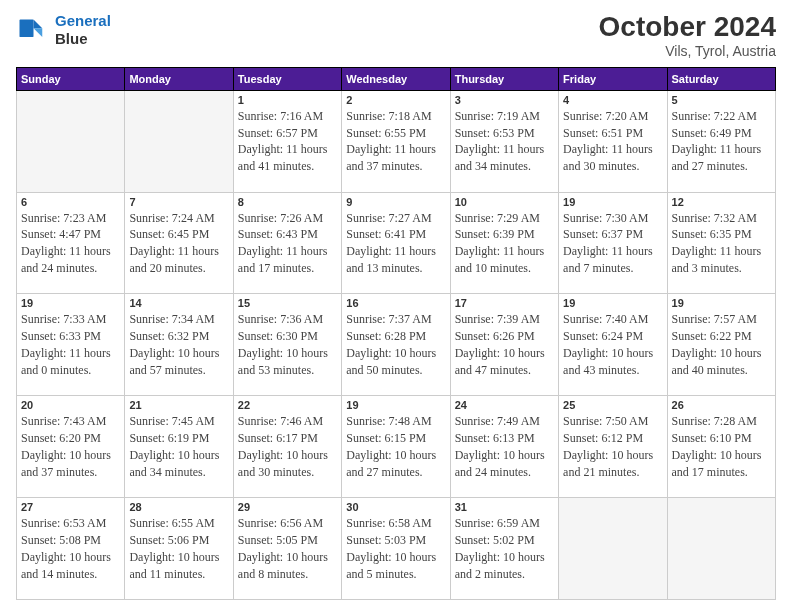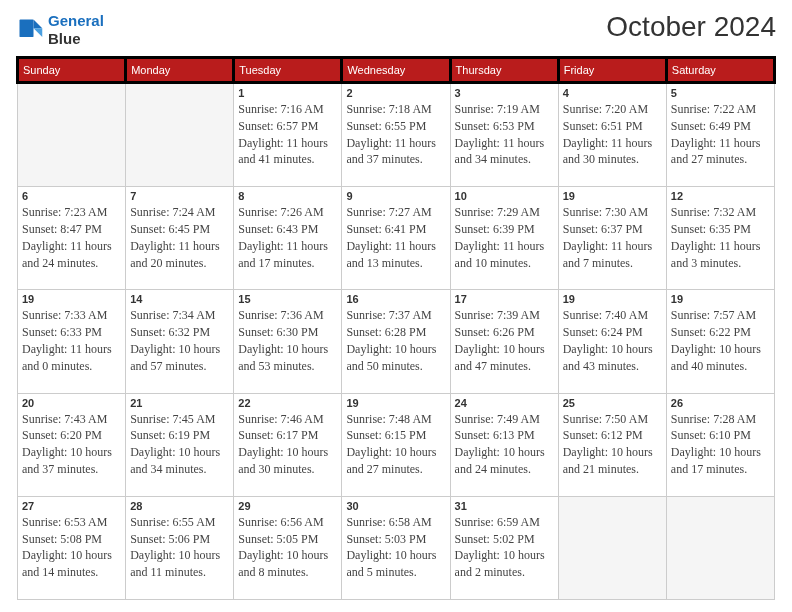--- a/index.html
+++ b/index.html
@@ -19,62 +19,62 @@
     }
     .header {
       display: flex;
       justify-content: space-between;
       align-items: flex-start;
       margin-bottom: 8px;
     }
     .logo {
       display: flex;
       align-items: center;
-      gap: 4px;
+      gap: 11px;
     }
     .logo-text {
       font-size: 15px;
       font-weight: bold;
       color: #333;
       line-height: 1.2;
     }
     .logo-text span { color: #1a6fbe; }
     .logo-icon {
       width: 28px;
       height: 28px;
     }
     .title-block {
       text-align: right;
     }
     .main-title {
       font-size: 28px;
-      font-weight: normal;
+      font-weight: bold;
       color: #333;
       line-height: 1.1;
       text-align: right;
     }
     .sub-title {
       font-size: 14px;
       color: #555;
     }
     .calendar {
       flex: 1;
       border: 1px solid #ccc;
       border-collapse: collapse;
       width: 100%;
       table-layout: fixed;
     }
     .calendar th {
-      background: #b91c1c;
+      background: #4c1d95;
       color: #fff;
       font-size: 11px;
-      font-weight: normal;
+      font-weight: bold;
       padding: 5px 4px;
       text-align: left;
-      border: 3px solid #000000;
+      border: 1px solid #000000;
     }
     .calendar td {
       vertical-align: top;
       border: 1px solid #ccc;
       padding: 3px 4px;
       font-size: 9px;
       color: #333;
       background: #fff;
       height: 82px;
     }
@@ -108,20 +108,21 @@
         <polygon points="20,14 30,14 30,24" fill="#4a9fe0"></polygon>
         <rect x="4" y="4" width="16" height="20" fill="#1a6fbe" rx="1"></rect>
       </svg>
       <div class="logo-text">
         <div><span>General</span></div>
         <div>Blue</div>
       </div>
     </div>
     <div class="title-block">
       <div class="main-title">October 2024</div>
+      <div class="sub-title">Vils, Tyrol, Austria</div>
     </div>
   </div>
 
   <table class="calendar">
     <thead>
       <tr id="header-row">
           <th>Sunday</th>
           <th>Monday</th>
           <th>Tuesday</th>
           <th>Wednesday</th>
@@ -162,21 +163,21 @@
             <span class="day-number">5</span>
             <div class="day-detail">Sunrise: 7:22 AM
 Sunset: 6:49 PM
 Daylight: 11 hours and 27 minutes.</div>
           </td>
         </tr>
         <tr class="week-row">
           <td>
             <span class="day-number">6</span>
             <div class="day-detail">Sunrise: 7:23 AM
-Sunset: 8:47 PM
+Sunset: 4:47 PM
 Daylight: 11 hours and 24 minutes.</div>
           </td>
           <td>
             <span class="day-number">7</span>
             <div class="day-detail">Sunrise: 7:24 AM
 Sunset: 6:45 PM
 Daylight: 11 hours and 20 minutes.</div>
           </td>
           <td>
             <span class="day-number">8</span>

